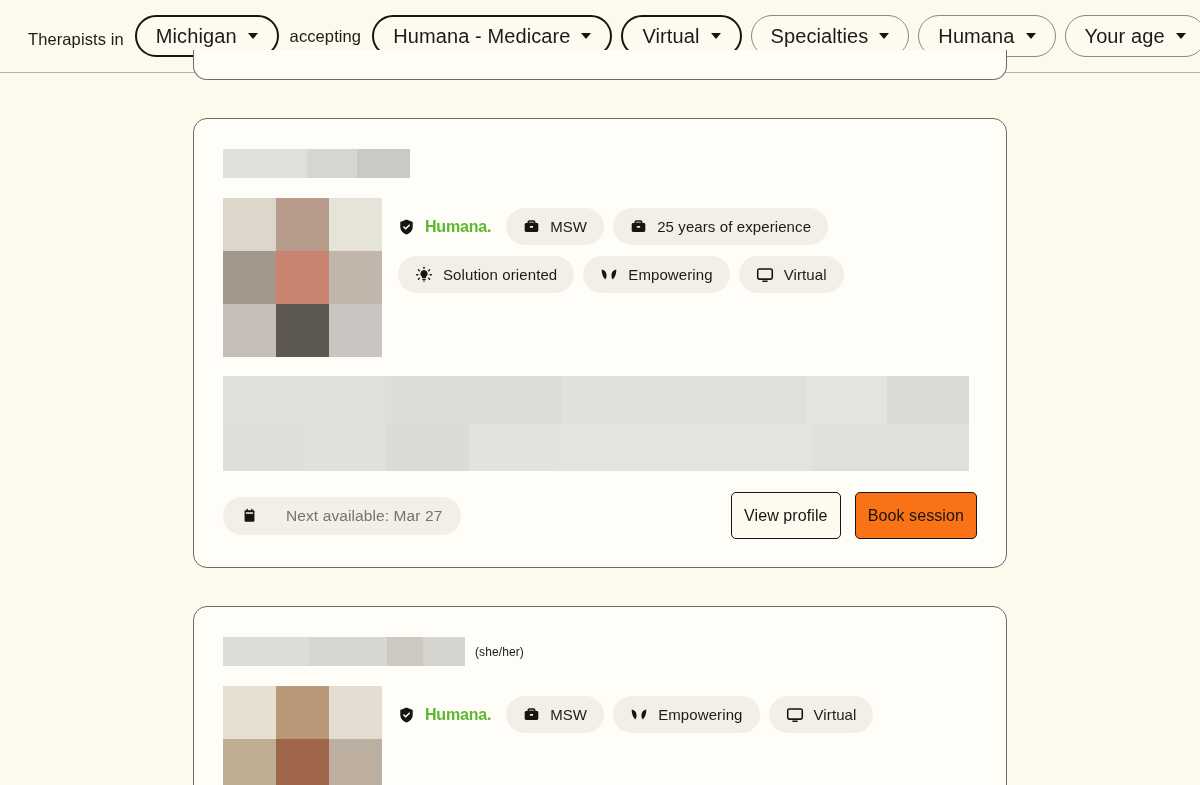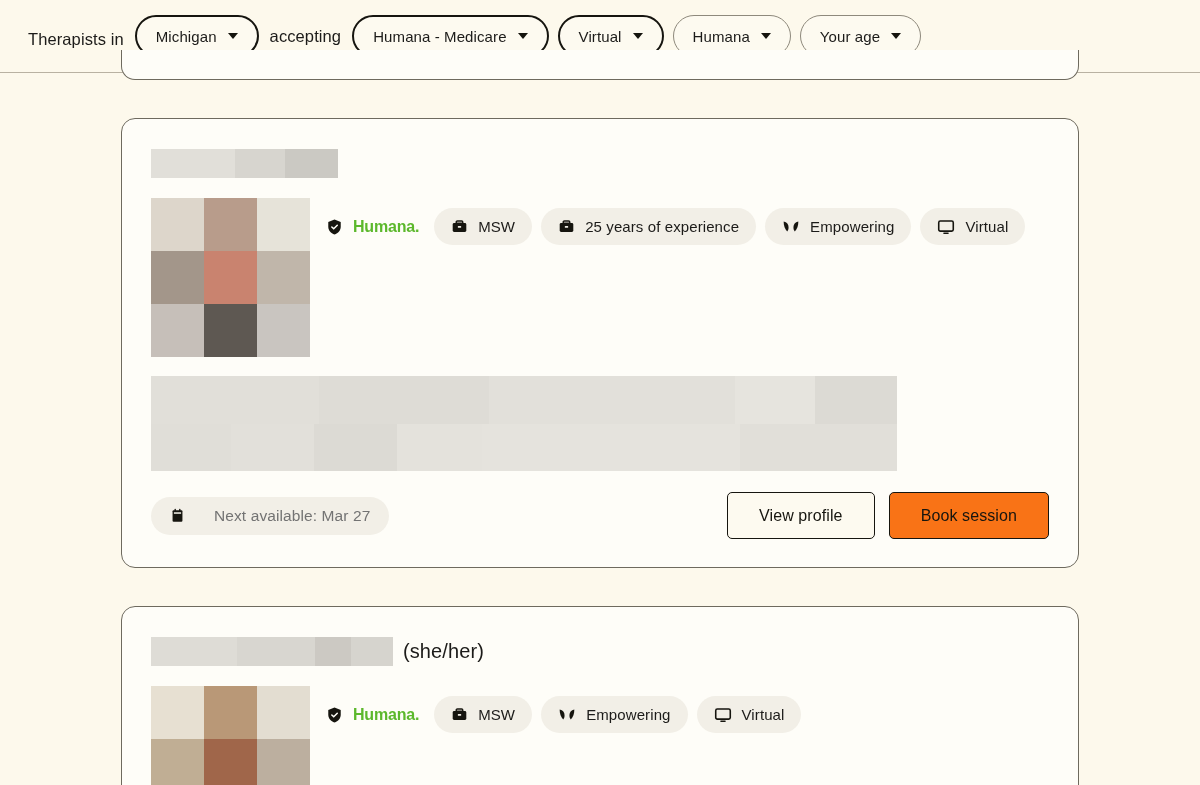--- a/index.html
+++ b/index.html
@@ -42,21 +42,21 @@
 
   .pill {
     display: inline-flex;
     align-items: center;
     gap: 11px;
     height: 42px;
     padding: 0 19px;
     border-radius: 999px;
     background: #fdfaf0;
     border: 1px solid #8e897c;
-    font-size: 15px;
+    font-size: 20px;
     color: #1c1b19;
     flex: 0 0 auto;
     cursor: pointer;
     letter-spacing: 0.1px;
   }
   .pill.active {
     border: 2px solid #16150f;
     font-weight: 400;
   }
   .pill + .pill { margin-left: 9px; }
@@ -71,21 +71,21 @@
 
   
   .list {
     width: 1200px;
     padding: 0;
   }
 
   .card {
     position: relative;
     margin: 16px auto;
-    width: 958px;
+    width: 814px;
     background: #fefdf8;
     border: 1px solid #6e6a5e;
     border-radius: 14px;
   }
 
   
   .card-partial {
     height: 30px;
     margin-top: -23px;
     border-top: none;
@@ -98,21 +98,21 @@
   .name-row { display: flex; align-items: center; gap: 10px; }
 
   .redact {
     display: flex;
     height: 29px;
     overflow: hidden;
   }
   .redact span { display: block; height: 100%; }
 
   .pronouns {
-    font-size: 20px;
+    font-size: 12px;
     color: #1c1b19;
     letter-spacing: 0.1px;
   }
 
   
   .body-row {
     display: flex;
     gap: 16px;
     margin-top: 20px;
   }
@@ -192,21 +192,21 @@
     background: #f2efe7;
     font-size: 15.5px;
     color: #737373;
     letter-spacing: 0.1px;
   }
 
   .actions { display: flex; gap: 14px; }
 
   .btn {
     height: 47px;
-    padding: 0 31px;
+    padding: 0 12px;
     border-radius: 5px;
     font-size: 16px;
     font-family: "Liberation Sans", sans-serif;
     color: #16150f;
     cursor: pointer;
     letter-spacing: 0.1px;
     display: inline-flex;
     align-items: center;
     justify-content: center;
   }
@@ -236,20 +236,24 @@
     <span>Humana - Medicare</span>
     <span class="caret"></span>
   </div>
 
   <div class="pill active">
     <span>Virtual</span>
     <span class="caret"></span>
   </div>
 
 
+  <div class="pill">
+    <span>Specialties</span>
+    <span class="caret"></span>
+  </div>
 
   <div class="pill">
     <span>Humana</span>
     <span class="caret"></span>
   </div>
 
   <div class="pill">
     <span>Your age</span>
     <span class="caret"></span>
   </div>
@@ -305,20 +309,37 @@
 
         <div class="badge">
           <svg class="ico" width="17" height="17" viewBox="0 0 24 24">
             <path d="M9 4.2h6a1.6 1.6 0 0 1 1.6 1.6v1.4h-9.2V5.8A1.6 1.6 0 0 1 9 4.2Z" fill="none" stroke="#16150f" stroke-width="2"></path>
             <rect x="2.4" y="7.2" width="19.2" height="12.6" rx="2" fill="#16150f"></rect>
             <rect x="9.6" y="11.4" width="4.8" height="2.4" rx="0.6" fill="#f2efe7"></rect>
           </svg>
           <span>25 years of experience</span>
         </div>
 
+        <div class="badge">
+          <svg class="ico" width="18" height="18" viewBox="0 0 24 24">
+            <path d="M12 5.4a4.9 4.9 0 0 0-2.8 8.9v1.8h5.6v-1.8A4.9 4.9 0 0 0 12 5.4Z" fill="#16150f"></path>
+            <rect x="9.6" y="16.9" width="4.8" height="1.7" rx="0.8" fill="#16150f"></rect>
+            <rect x="10.4" y="19.3" width="3.2" height="1.5" rx="0.7" fill="#16150f"></rect>
+            <g stroke="#16150f" stroke-width="1.8" stroke-linecap="round">
+              <path d="M12 1.6v1.6"></path>
+              <path d="M4.6 5.1 5.8 6.3"></path>
+              <path d="M19.4 5.1 18.2 6.3"></path>
+              <path d="M2.2 11.6h1.7"></path>
+              <path d="M21.8 11.6h-1.7"></path>
+              <path d="M4.6 17.6 5.8 16.4"></path>
+              <path d="M19.4 17.6 18.2 16.4"></path>
+            </g>
+          </svg>
+          <span>Solution oriented</span>
+        </div>
 
         <div class="badge">
           <svg class="ico" width="18" height="16" viewBox="0 0 26 22">
             <path d="M2.4 3.2c0 6.4 1.8 11.1 5.1 14.3 1.3-1.4 2-3.4 2-6C9.5 7.4 7.1 4.2 2.4 3.2Z" fill="#16150f"></path>
             <path d="M23.6 3.2c0 6.4-1.8 11.1-5.1 14.3-1.3-1.4-2-3.4-2-6 0-4.1 2.4-7.3 7.1-8.3Z" fill="#16150f"></path>
           </svg>
           <span>Empowering</span>
         </div>
 
         <div class="badge">

